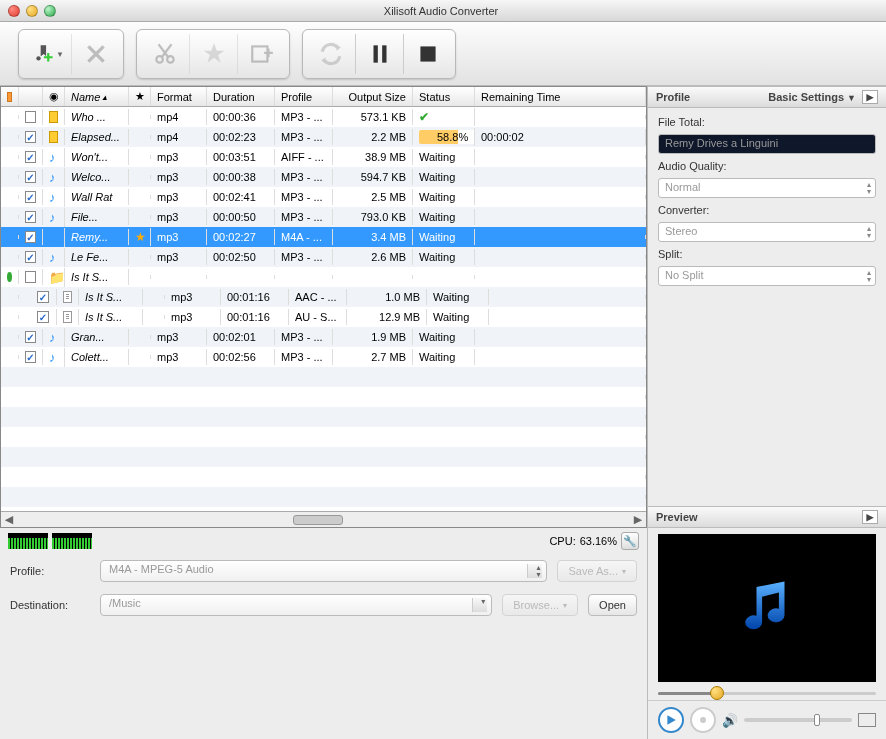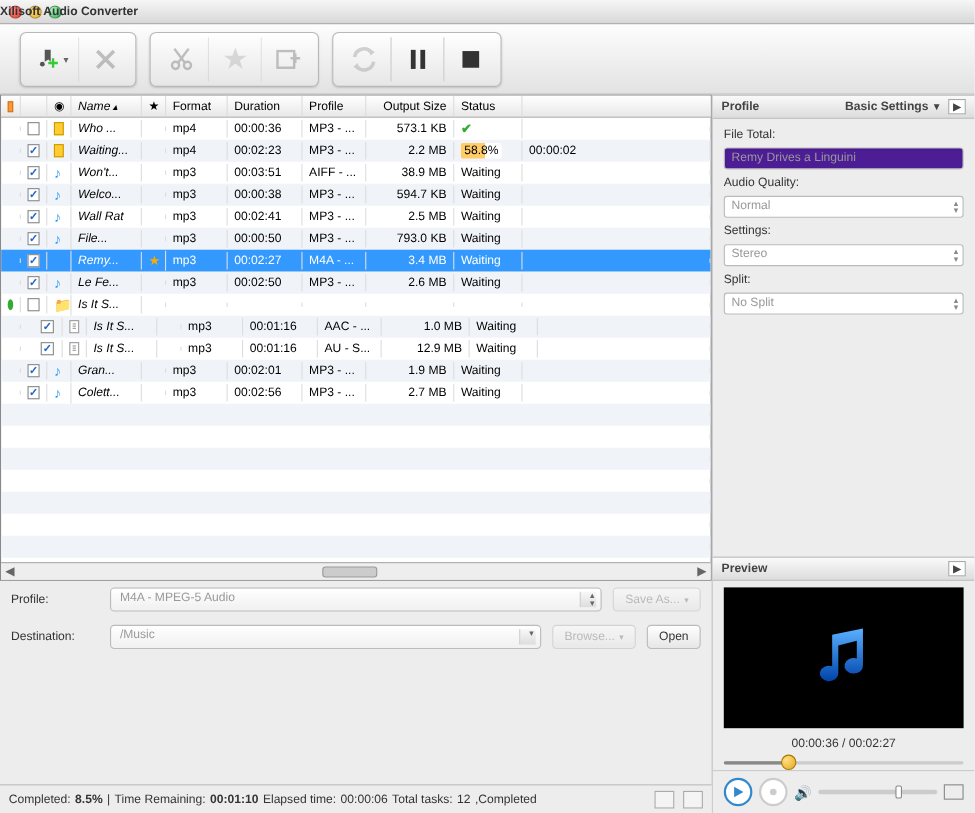--- a/index.html
+++ b/index.html
@@ -2,21 +2,21 @@
 <html><head>
 <meta charset="utf-8">
 <style>
 * { box-sizing: border-box; margin: 0; padding: 0; font-family: "Lucida Grande", Arial, sans-serif; font-size: 11px; }
 body { background: #ededed; width: 886px; height: 739px; overflow: hidden; }
 
 .titlebar { height: 22px; background: linear-gradient(#f6f6f6,#d8d8d8); border-bottom:1px solid #aaa; display:flex; align-items:center; padding:0 8px; position:relative; }
 .traffic { display:flex; gap:6px; }
 .tl { width:12px; height:12px; border-radius:50%; border:1px solid rgba(0,0,0,.25); }
 .tl.red{background:radial-gradient(circle at 30% 30%,#ff8a80,#e33e32);} .tl.yel{background:radial-gradient(circle at 30% 30%,#ffe082,#e6a823);} .tl.grn{background:radial-gradient(circle at 30% 30%,#b9f6ca,#28a745);}
-.title { position:absolute; left:0; right:4px; text-align:left; font-weight:bold; color:#333; }
+.title { position:absolute; left:0; right:4px; text-align:center; font-weight:normal; color:#333; }
 
 .toolbar { height:64px; background:linear-gradient(#fdfdfd,#e2e2e2); border-bottom:1px solid #bbb; display:flex; align-items:center; padding:0 18px; gap:12px; }
 .tgrp { display:flex; gap:0; background:linear-gradient(#fff,#e6e6e6); border:1px solid #b8b8b8; border-radius:6px; padding:4px; box-shadow:0 1px 2px rgba(0,0,0,.15); }
 .tbtn { width:48px; height:40px; display:flex; align-items:center; justify-content:center; color:#666; }
 .tbtn + .tbtn { border-left:1px solid #ccc; }
 .tbtn svg { width:26px; height:26px; }
 .disabled { opacity:.5; }
 
 .main { display:flex; height:calc(739px - 22px - 64px); }
 .left { flex:1; display:flex; flex-direction:column; border-right:1px solid #bbb; }
@@ -35,21 +35,21 @@
 .chk { width:12px; height:12px; border:1px solid #888; background:#fff; display:inline-flex; align-items:center; justify-content:center; }
 .chk.on::after{content:"✓"; color:#2266cc; font-size:10px; font-weight:bold;}
 .sqico{width:10px;height:10px;background:#ff9933;border:1px solid #cc7722;}
 .noteico{color:#3399ff;font-size:13px;}
 .videoico{display:inline-block;width:14px;height:12px;background:#ffcc33;border:1px solid #cc9900;position:relative;}
 .starico{color:#ffaa00;font-size:12px;}
 .okico{color:#33aa33;font-size:12px;font-weight:bold;}
 .folderico{color:#ffaa33;font-size:13px;}
 .docico{display:inline-block;width:10px;height:12px;border:1px solid #999;background:#fff;position:relative;}
 .docico::after{content:"";position:absolute;top:2px;left:2px;right:2px;height:1px;background:#999;box-shadow:0 2px 0 #999,0 4px 0 #999;}
-.progress{display:inline-block;background:linear-gradient(90deg,#ffcc66 58.8%,#fff 58.8%);padding:1px 3px;border-radius:2px;}
+.progress{display:inline-block;background:linear-gradient(90deg,#ffcc66 58.8%,#fff 58.8%);padding:1px 18px;border-radius:2px;}
 .circgreen{width:10px;height:10px;border-radius:50%;background:#33aa33;display:inline-block;}
 .tscroll{height:16px;background:#eee;border-top:1px solid #aaa;display:flex;align-items:center;}
 .tscroll .arrow{width:16px;text-align:center;color:#666;}
 .tscroll .track{flex:1;position:relative;height:14px;}
 .tscroll .thumb{position:absolute;left:45%;width:50px;height:10px;top:2px;background:#ccc;border:1px solid #999;border-radius:3px;}
 
 .cpubar{height:26px;display:flex;align-items:center;padding:0 8px;gap:4px;background:#ededed;}
 .cpugraph{width:40px;height:16px;background:#000;display:inline-block;position:relative;overflow:hidden;}
 .cpugraph::after{content:"";position:absolute;bottom:0;left:0;right:0;height:70%;background:repeating-linear-gradient(90deg,#33cc33 0 2px,transparent 2px 3px);}
 .cpubar .sp{flex:1;}
@@ -67,21 +67,21 @@
 .statusbar b{font-weight:bold;}
 .statbtn{width:18px;height:16px;border:1px solid #aaa;background:#f4f4f4;margin-left:4px;}
 
 .panelhdr{height:22px;background:linear-gradient(#fafafa,#dcdcdc);border-bottom:1px solid #bbb;border-top:1px solid #bbb;display:flex;align-items:center;padding:0 8px;font-weight:bold;color:#444;}
 .panelhdr .sp{flex:1;}
 .panelhdr .dd{font-size:9px;margin-left:3px;font-weight:normal;}
 .expbtn{width:16px;height:14px;border:1px solid #aaa;background:#fff;display:flex;align-items:center;justify-content:center;font-size:9px;}
 
 .form{padding:8px 10px;display:flex;flex-direction:column;gap:6px;}
 .form label{color:#333;}
-.txtfield{height:20px;border:1px solid #bbb;border-radius:3px;padding:2px 6px;color:#999;background:#4c1d95;box-shadow:inset 0 1px 2px rgba(0,0,0,.1);}
+.txtfield{height:20px;border:1px solid #bbb;border-radius:3px;padding:2px 6px;color:#999;background:#0f172a;box-shadow:inset 0 1px 2px rgba(0,0,0,.1);}
 .selfield{height:20px;border:1px solid #bbb;border-radius:3px;padding:2px 6px;color:#999;background:#fff;position:relative;}
 .selfield::after{content:"";position:absolute;right:2px;top:2px;width:14px;height:14px;}
 .selfield .updn{position:absolute;right:4px;top:2px;font-size:8px;line-height:7px;color:#888;}
 
 .preview{flex:1;display:flex;flex-direction:column;}
 .pvimg{flex:1;background:#000;margin:6px 10px 4px;position:relative;display:flex;align-items:center;justify-content:center;}
 .pvimg svg{width:70px;height:70px;}
 .pvtime{text-align:center;padding:4px;color:#333;}
 .pvslider{height:14px;margin:0 10px;position:relative;}
 .pvslider .track{position:absolute;top:6px;left:0;right:0;height:3px;background:#ccc;border-radius:2px;}
@@ -174,20 +174,21 @@
           </div>
         <div class="c-chk"></div>
         <div class="c-ico">◉</div>
         <div class="c-name sort">Name</div>
         <div class="c-star">★</div>
         <div class="c-fmt">Format</div>
         <div class="c-dur">Duration</div>
         <div class="c-prof">Profile</div>
         <div class="c-size">Output Size</div>
         <div class="c-stat">Status</div>
+        <div class="c-rem">Remaining Time</div>
       </div>
       <div class="tbody" id="tbody">
           <div class="trow">
             <div class="c-ind"></div>
             <div class="c-chk">
               <span class="chk"></span>
             </div>
             <div class="c-ico">
               <span class="videoico"></span>
             </div>
@@ -203,21 +204,21 @@
             <div class="c-rem"></div>
           </div>
           <div class="trow">
             <div class="c-ind"></div>
             <div class="c-chk">
               <span class="chk on"></span>
             </div>
             <div class="c-ico">
               <span class="videoico"></span>
             </div>
-            <div class="c-name">Waiting...</div>
+            <div class="c-name">Elapsed...</div>
             <div class="c-star"></div>
             <div class="c-fmt">mp4</div>
             <div class="c-dur">00:02:23</div>
             <div class="c-prof">MP3 - ...</div>
             <div class="c-size">2.2 MB</div>
             <div class="c-stat">
               <span class="progress">58.8%</span>
             </div>
             <div class="c-rem">00:00:02</div>
           </div>
@@ -437,20 +438,28 @@
         </div>
       <div class="tscroll">
         <div class="arrow">◀</div>
           <div class="track">
             <div class="thumb"></div>
           </div>
           <div class="arrow">▶</div>
       </div>
     </div>
 
+    <div class="cpubar">
+      <span class="cpugraph"></span>
+      <span class="cpugraph"></span>
+      <div class="sp"></div>
+      <span>CPU:</span>
+        <span>63.16%</span>
+      <div class="gearbtn">🔧</div>
+    </div>
 
     <div class="profrow">
       <label>Profile:</label>
       <div class="combo"><span>M4A - MPEG-5 Audio</span><span class="updn">▴<br>▾</span></div>
       <div class="minibtn disabled">
           <span>Save As...</span>
           <span class="dd">▾</span>
         </div>
     </div>
     <div class="profrow">
@@ -460,51 +469,36 @@
           <span>Browse...</span>
           <span class="dd">▾</span>
         </div>
       <div class="minibtn" style="color:#333">
           <span>Open</span>
         </div>
     </div>
 
     <div class="grow"></div>
 
-    <div class="statusbar">
-      <span>Completed:</span> 
-        <b>8.5%</b>
-      <span>|</span>
-      <span>Time Remaining:</span> 
-        <b>00:01:10</b>
-      <span>Elapsed time:</span> 
-        <span>00:00:06</span>
-      <span>Total tasks:</span> 
-        <span>12</span>
-      <span>,Completed</span>
-      <div class="sp" style="flex:1"></div>
-      <div class="statbtn"></div>
-      <div class="statbtn"></div>
-    </div>
   </div>
 
   <div class="right">
     <div class="panelhdr">
       <span>Profile</span>
       <div class="sp"></div>
       <span><span>Basic Settings</span><span class="dd">▼</span></span>
       <div style="width:6px"></div>
       <div class="expbtn">▶</div>
     </div>
     <div class="form">
       <label>File Total:</label>
       <div class="txtfield"><span>Remy Drives a Linguini</span></div>
       <label>Audio Quality:</label>
       <div class="selfield"><span>Normal</span><span class="updn">▴<br>▾</span></div>
-      <label>Settings:</label>
+      <label>Converter:</label>
       <div class="selfield"><span>Stereo</span><span class="updn">▴<br>▾</span></div>
       <label>Split:</label>
       <div class="selfield"><span>No Split</span><span class="updn">▴<br>▾</span></div>
     </div>
     <div class="grow"></div>
 
     <div class="panelhdr">
       <span>Preview</span>
       <div class="sp"></div>
       <div class="expbtn">▶</div>
@@ -514,23 +508,20 @@
         <svg viewBox="0 0 100 100">
           <defs>
               <linearGradient id="bg" x1="0" y1="0" x2="0" y2="1">
                 <stop offset="0" stop-color="#5ab0ff"></stop>
                 <stop offset="1" stop-color="#0044aa"></stop>
               </linearGradient>
             </defs>
           <path fill="url(#bg)" d="M35 20 L75 12 V60 a12 10 0 11-8-9 V28 L43 34 V70 a12 10 0 11-8-9 z"></path>
         </svg>
       </div>
-      <div class="pvtime">
-        <span>00:00:36</span><span> / </span><span>00:02:27</span>
-      </div>
       <div class="pvslider">
         <div class="track"></div>
           <div class="fill"></div>
           <div class="knob"></div>
       </div>
       <div class="pvctrl">
         <div class="circlebtn">
             <svg width="12" height="12" viewBox="0 0 10 10">
               <path fill="#3388cc" d="M2 1v8l7-4z"></path>
             </svg>

